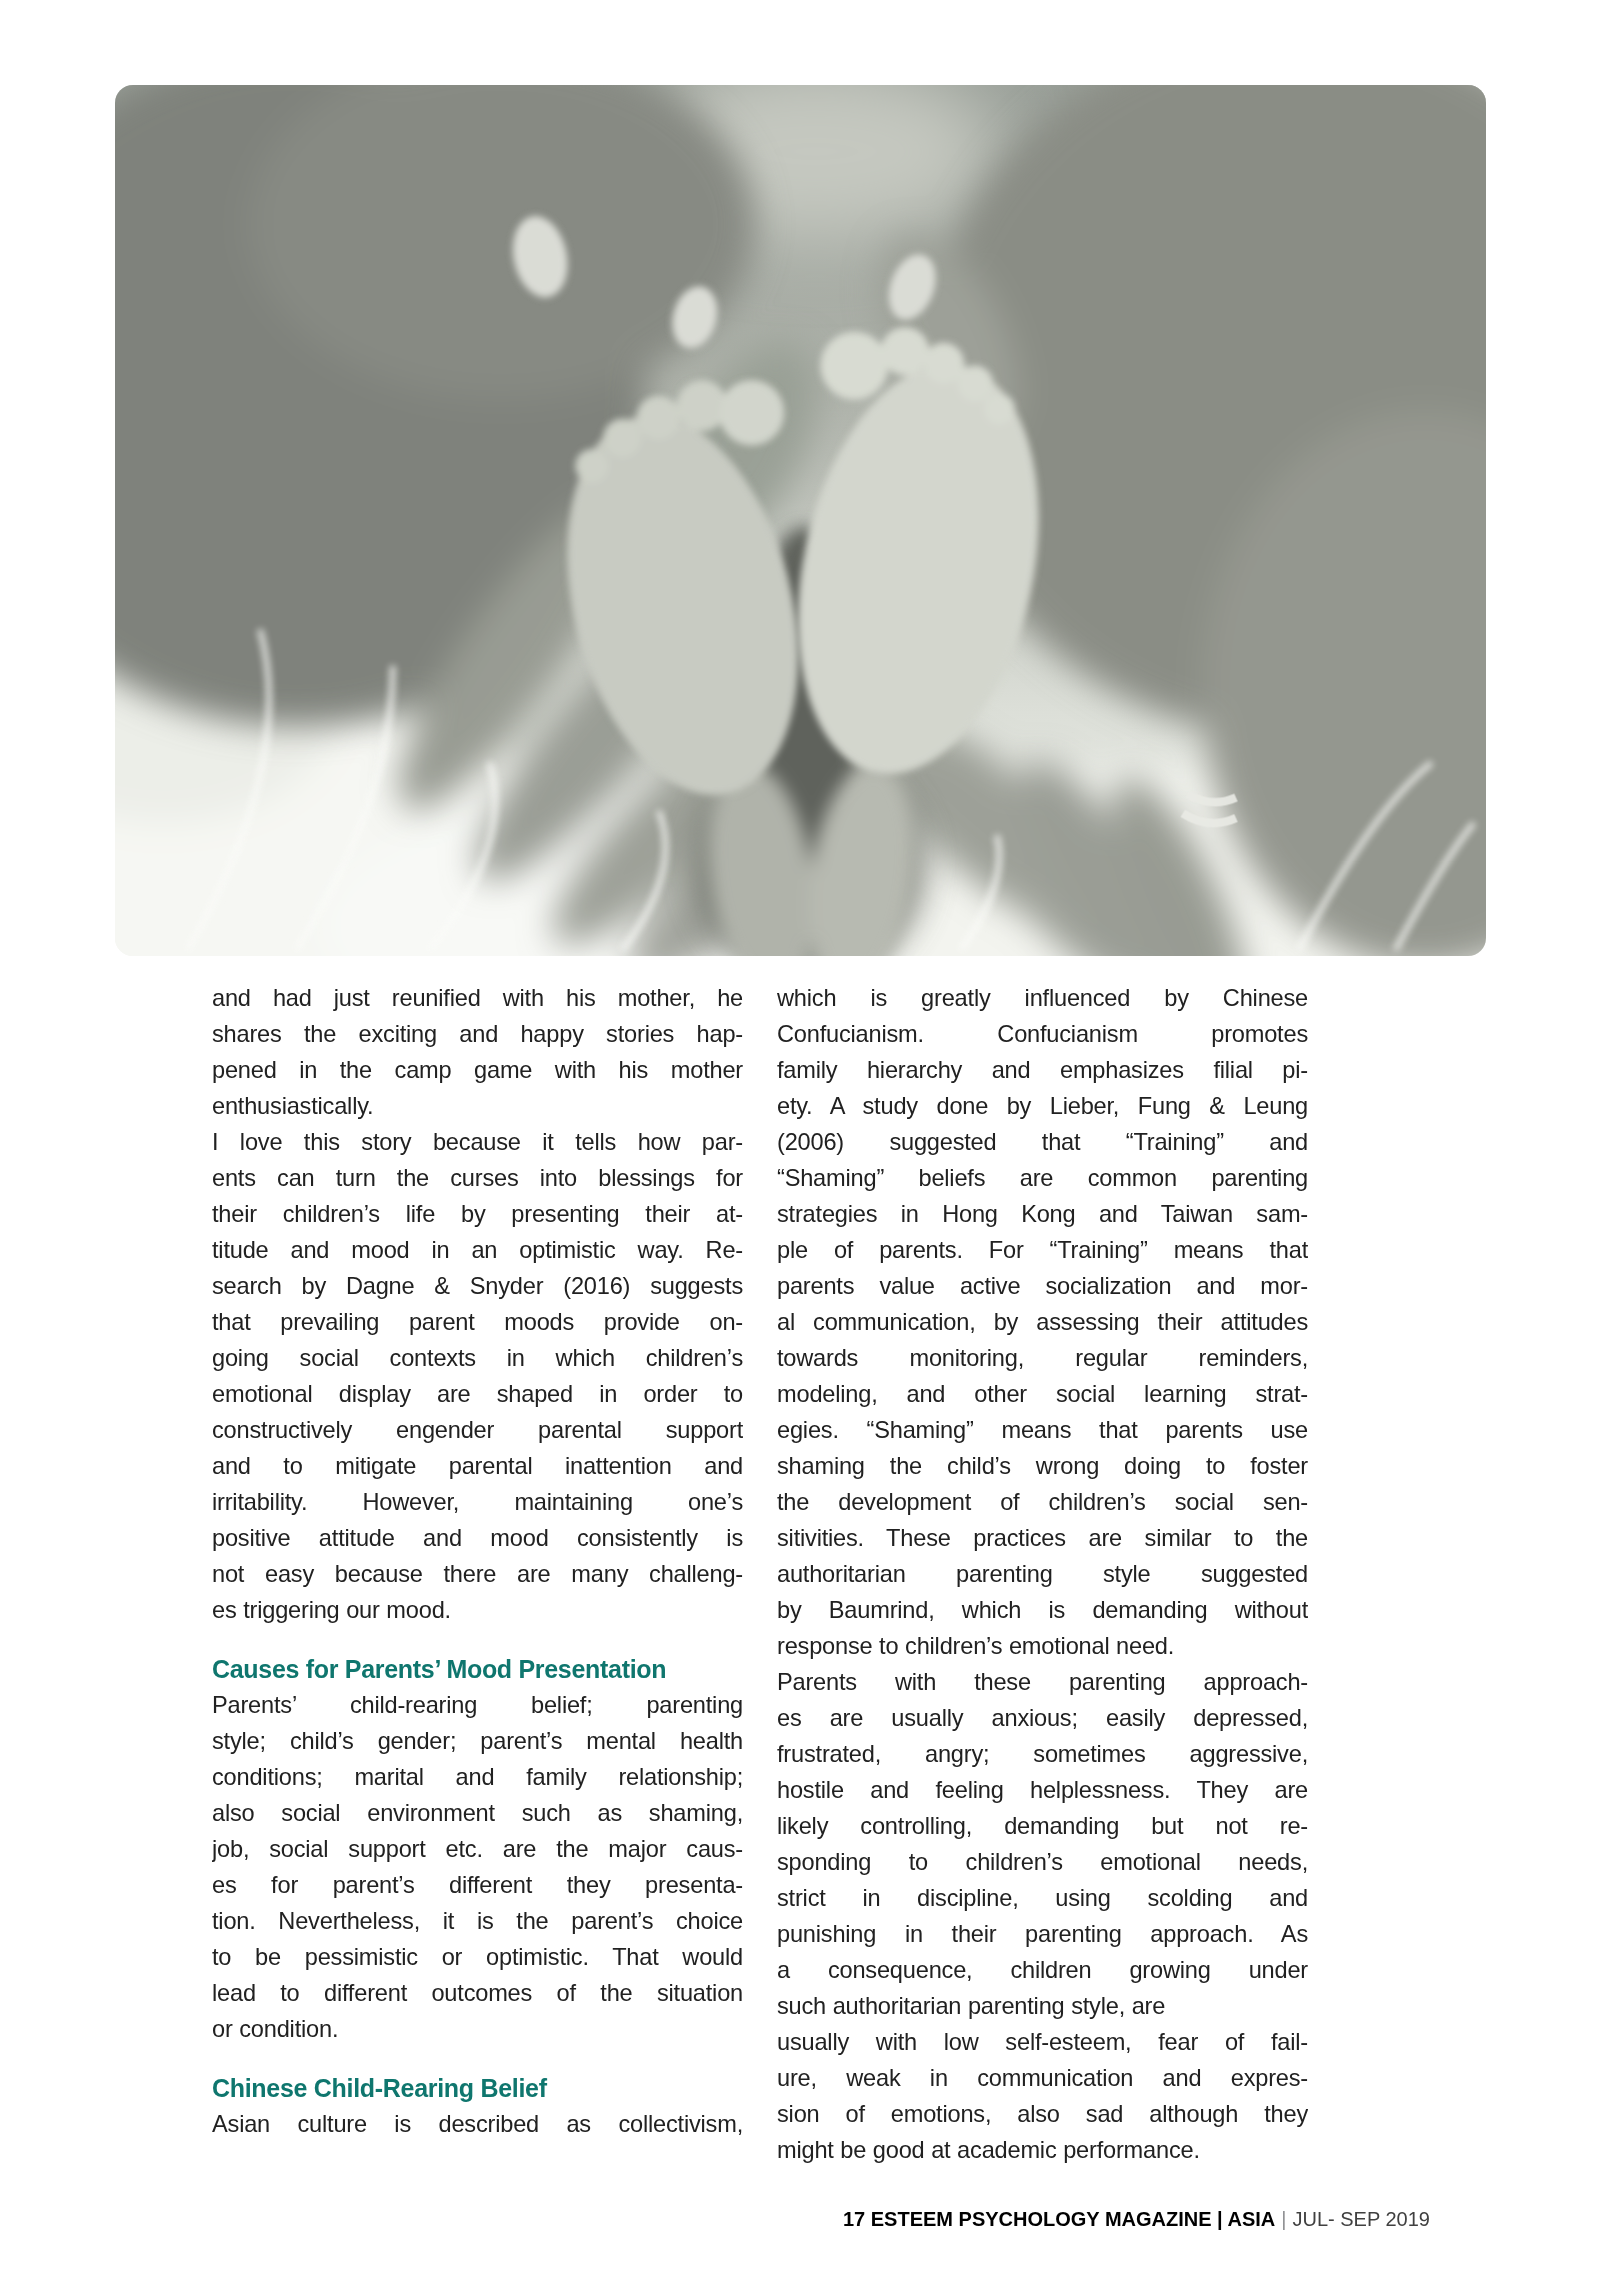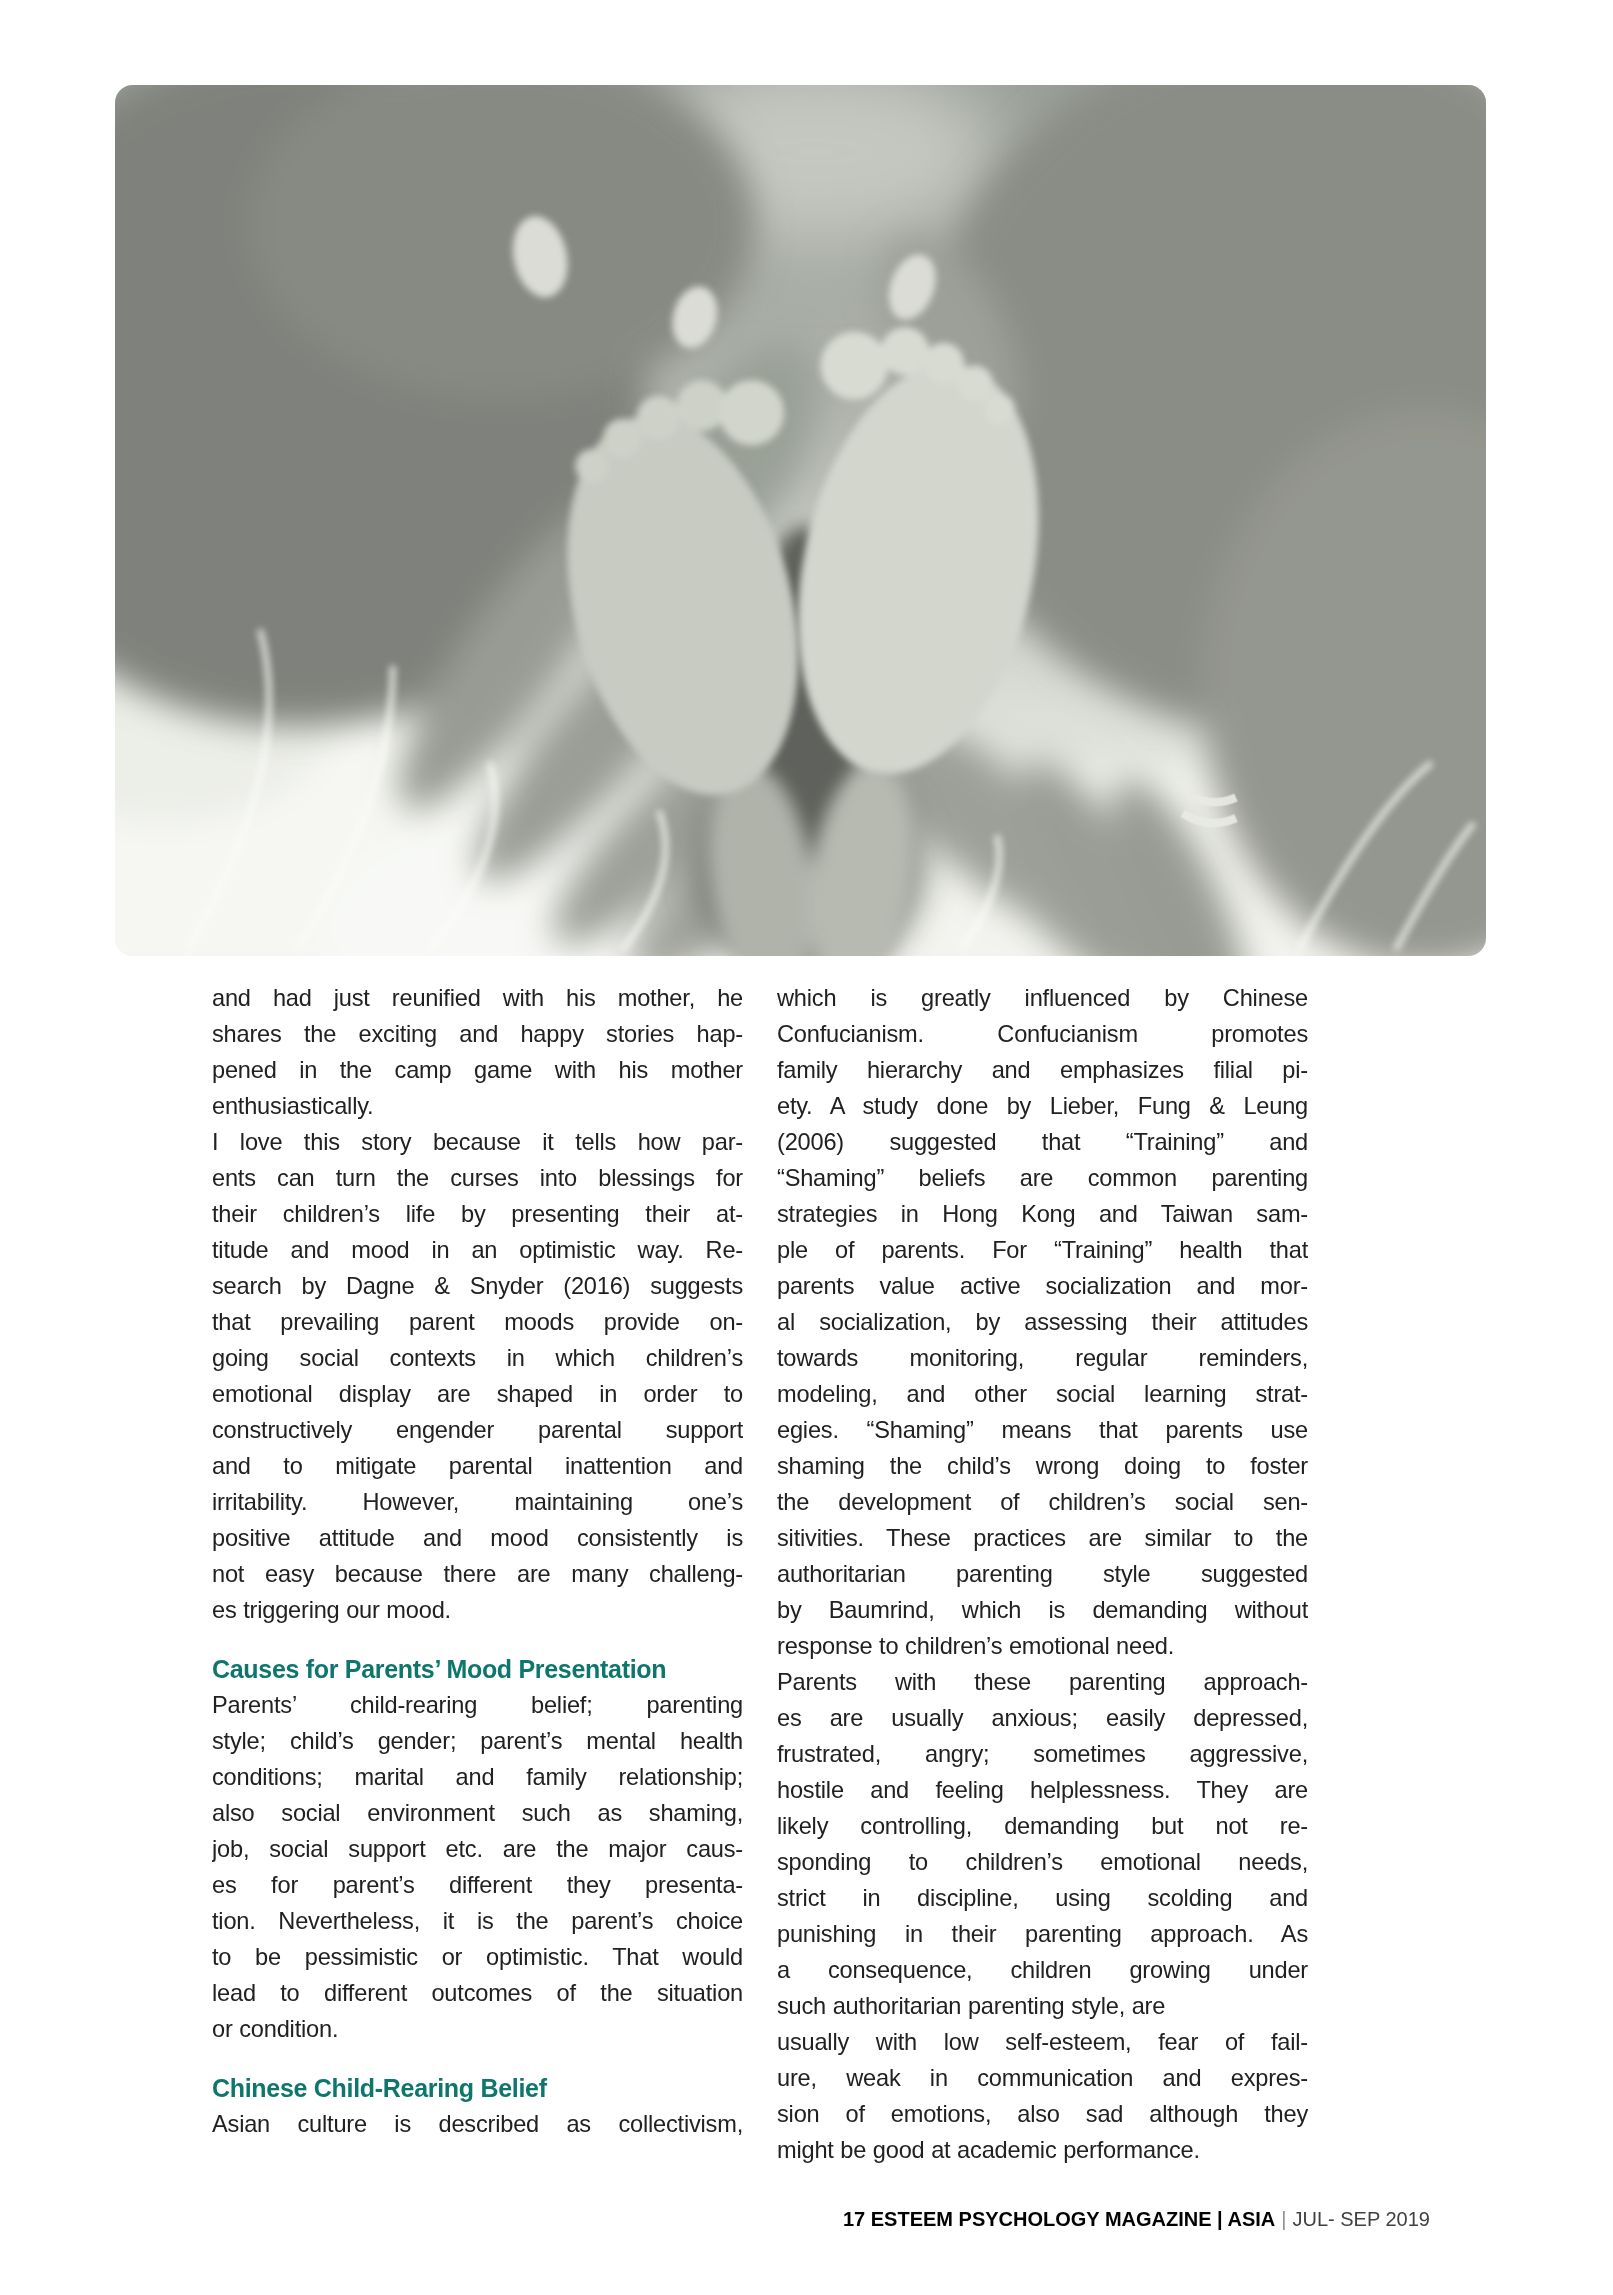--- a/index.html
+++ b/index.html
@@ -190,23 +190,23 @@
       <div class="line">Asian culture is described as collectivism,</div>
     </section>
   <section class="col col-right">
       <div class="line">which is greatly influenced by Chinese</div>
       <div class="line">Confucianism. Confucianism promotes</div>
       <div class="line">family hierarchy and emphasizes filial pi-</div>
       <div class="line">ety. A study done by Lieber, Fung &amp; Leung</div>
       <div class="line">(2006) suggested that “Training” and</div>
       <div class="line">“Shaming” beliefs are common parenting</div>
       <div class="line">strategies in Hong Kong and Taiwan sam-</div>
-      <div class="line">ple of parents. For “Training” health that</div>
+      <div class="line">ple of parents. For “Training” means that</div>
       <div class="line">parents value active socialization and mor-</div>
-      <div class="line">al socialization, by assessing their attitudes</div>
+      <div class="line">al communication, by assessing their attitudes</div>
       <div class="line">towards monitoring, regular reminders,</div>
       <div class="line">modeling, and other social learning strat-</div>
       <div class="line">egies. “Shaming” means that parents use</div>
       <div class="line">shaming the child’s wrong doing to foster</div>
       <div class="line">the development of children’s social sen-</div>
       <div class="line">sitivities. These practices are similar to the</div>
       <div class="line">authoritarian parenting style suggested</div>
       <div class="line">by Baumrind, which is demanding without</div>
       <div class="line flush">response to children’s emotional need.</div>
       <div class="line">Parents with these parenting approach-</div>

